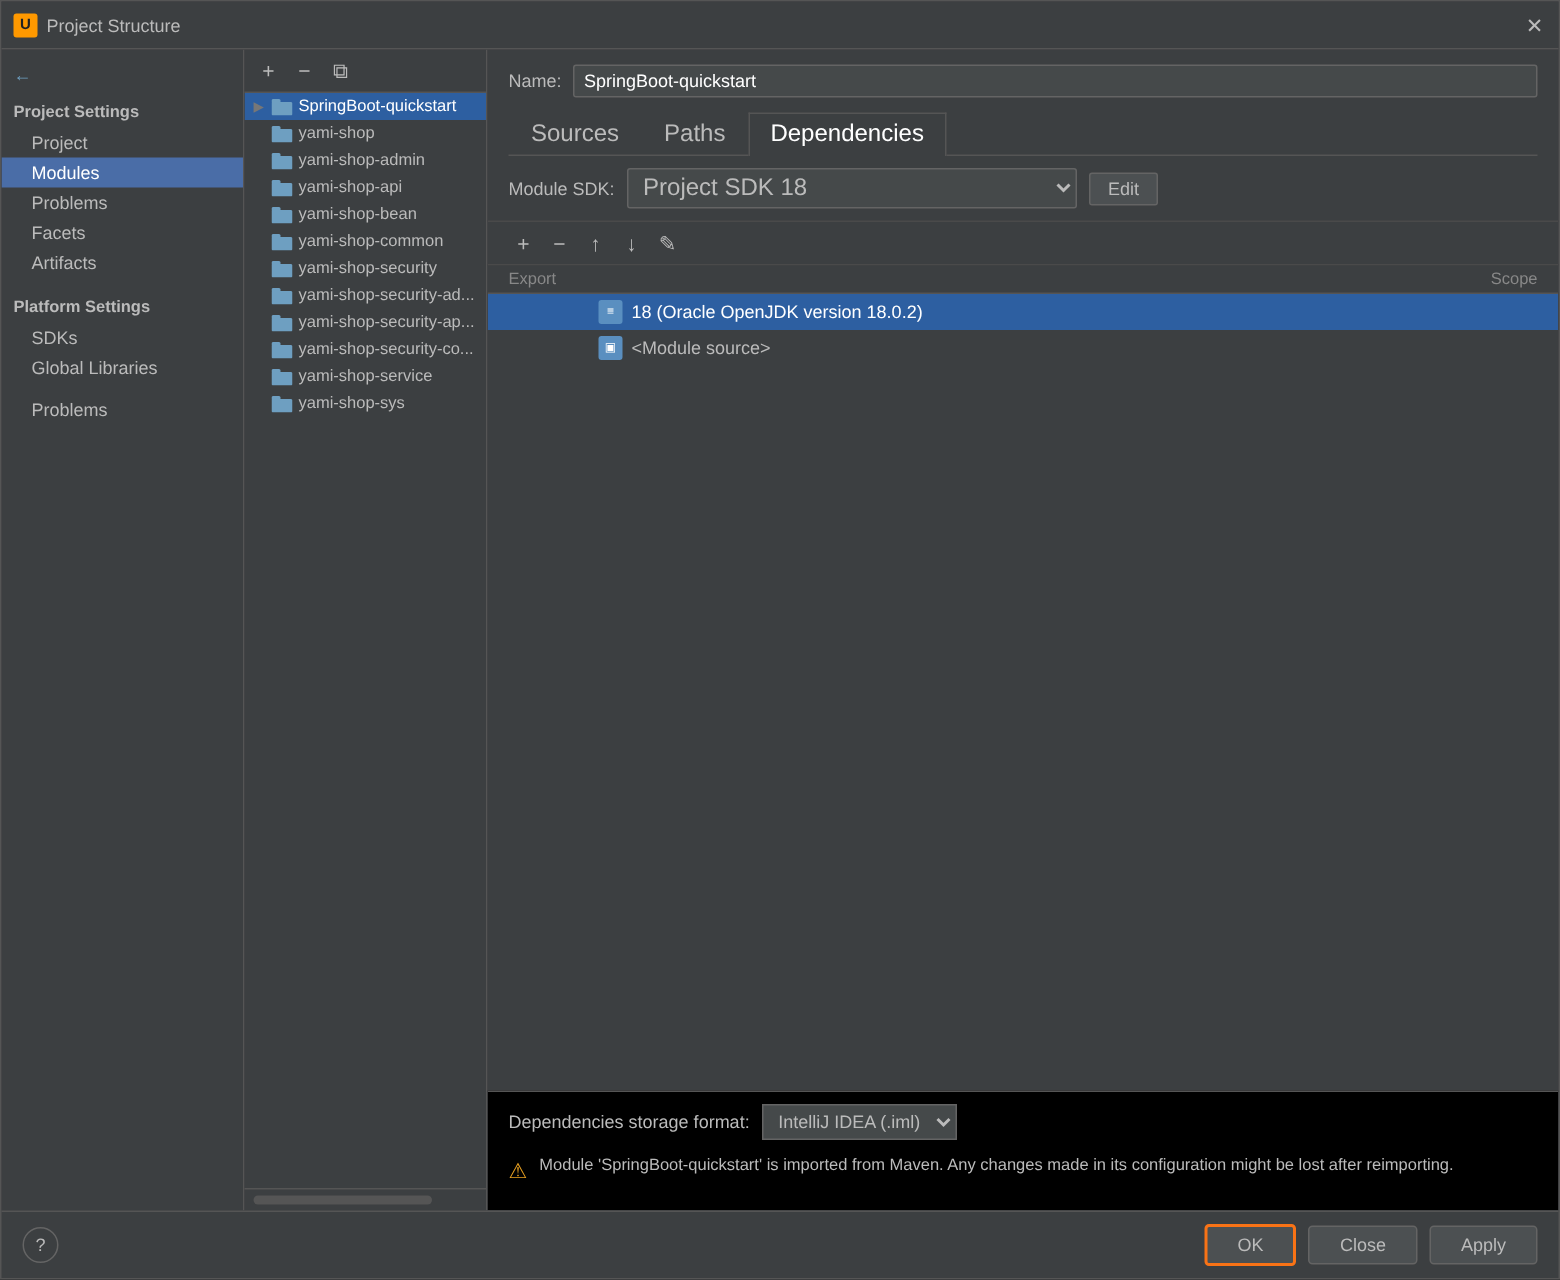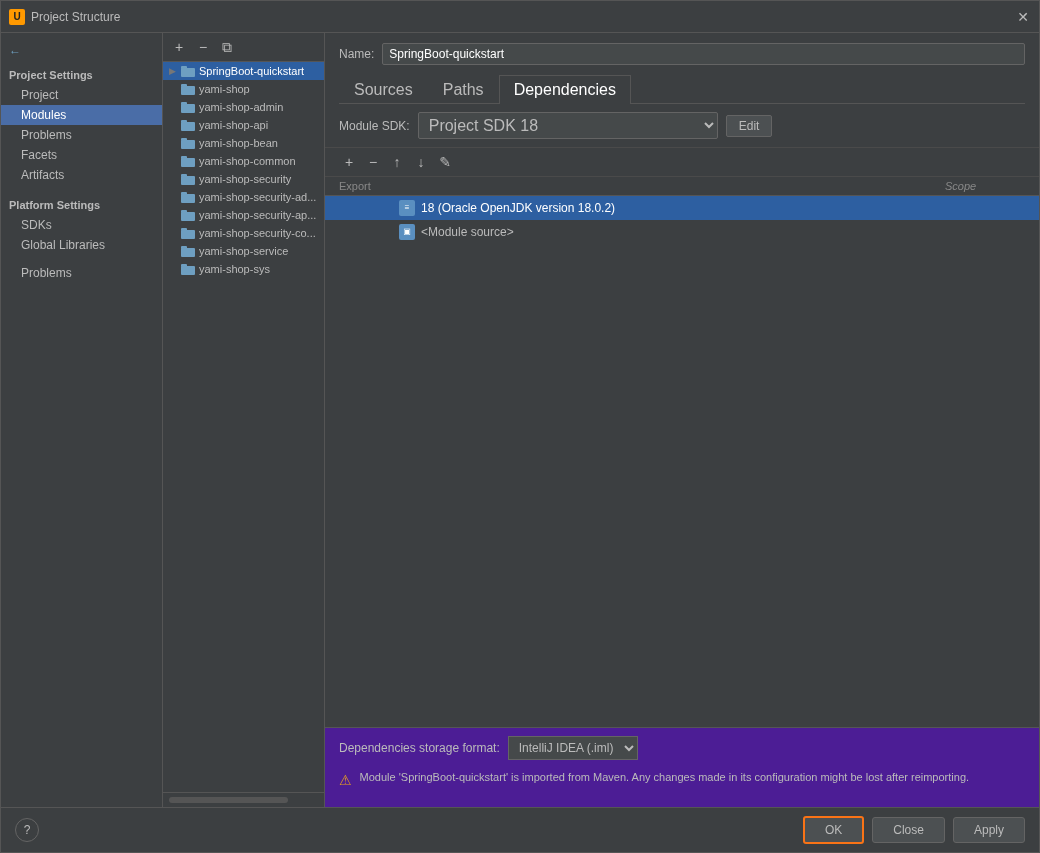--- a/index.html
+++ b/index.html
@@ -299,22 +299,21 @@
     .dep-col-name {
       flex: 1;
       font-size: 11px;
       color: #888;
     }
 
     .dep-col-scope {
       width: 80px;
       font-size: 11px;
       color: #888;
-      text-align: left;
-      font-style: italic;
+      text-align: right;
     }
 
     .dep-row {
       display: flex;
       align-items: center;
       padding: 4px 14px;
       cursor: pointer;
       font-size: 12px;
     }
 
@@ -361,21 +360,21 @@
       font-size: 8px;
       color: #fff;
       text-align: center;
       line-height: 16px;
       flex-shrink: 0;
     }
 
     .bottom-section {
       border-top: 1px solid #555;
       padding: 8px 14px;
-      background: #4c1d95;
+      background: #000000;
       margin-top: 13px;
     }
 
     .storage-row {
       display: flex;
       align-items: center;
       gap: 8px;
       margin-bottom: 10px;
     }
 

